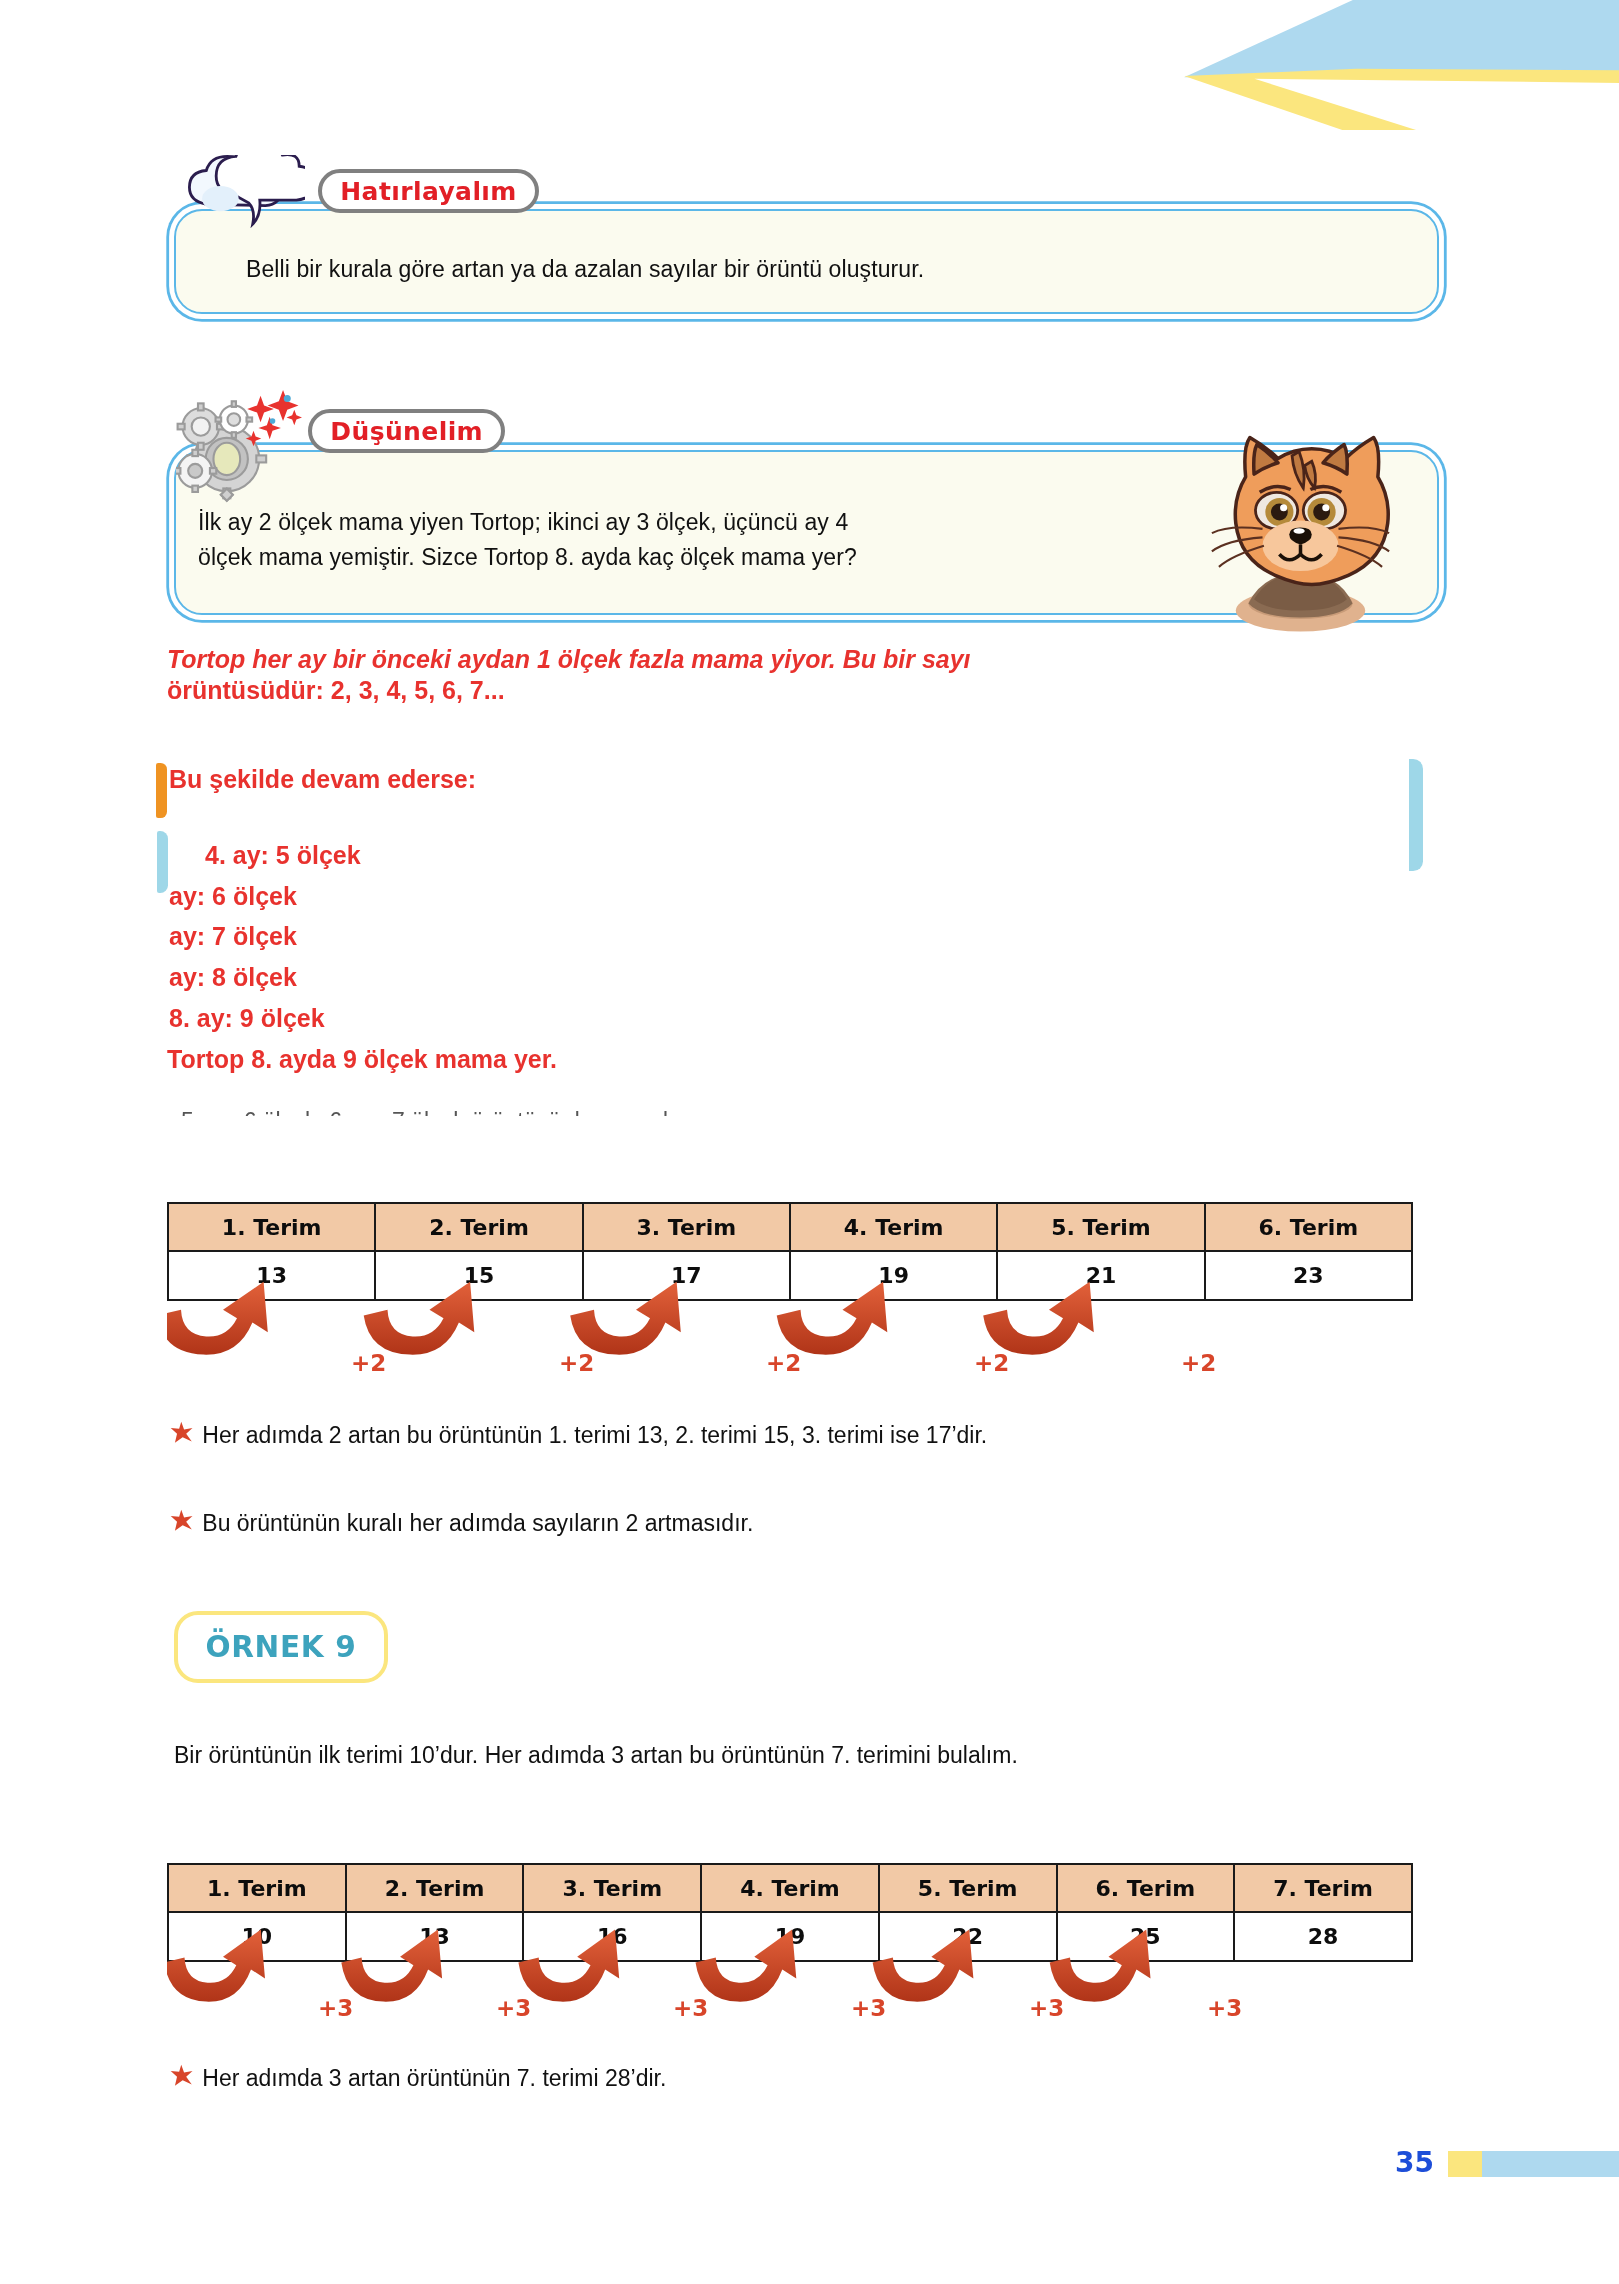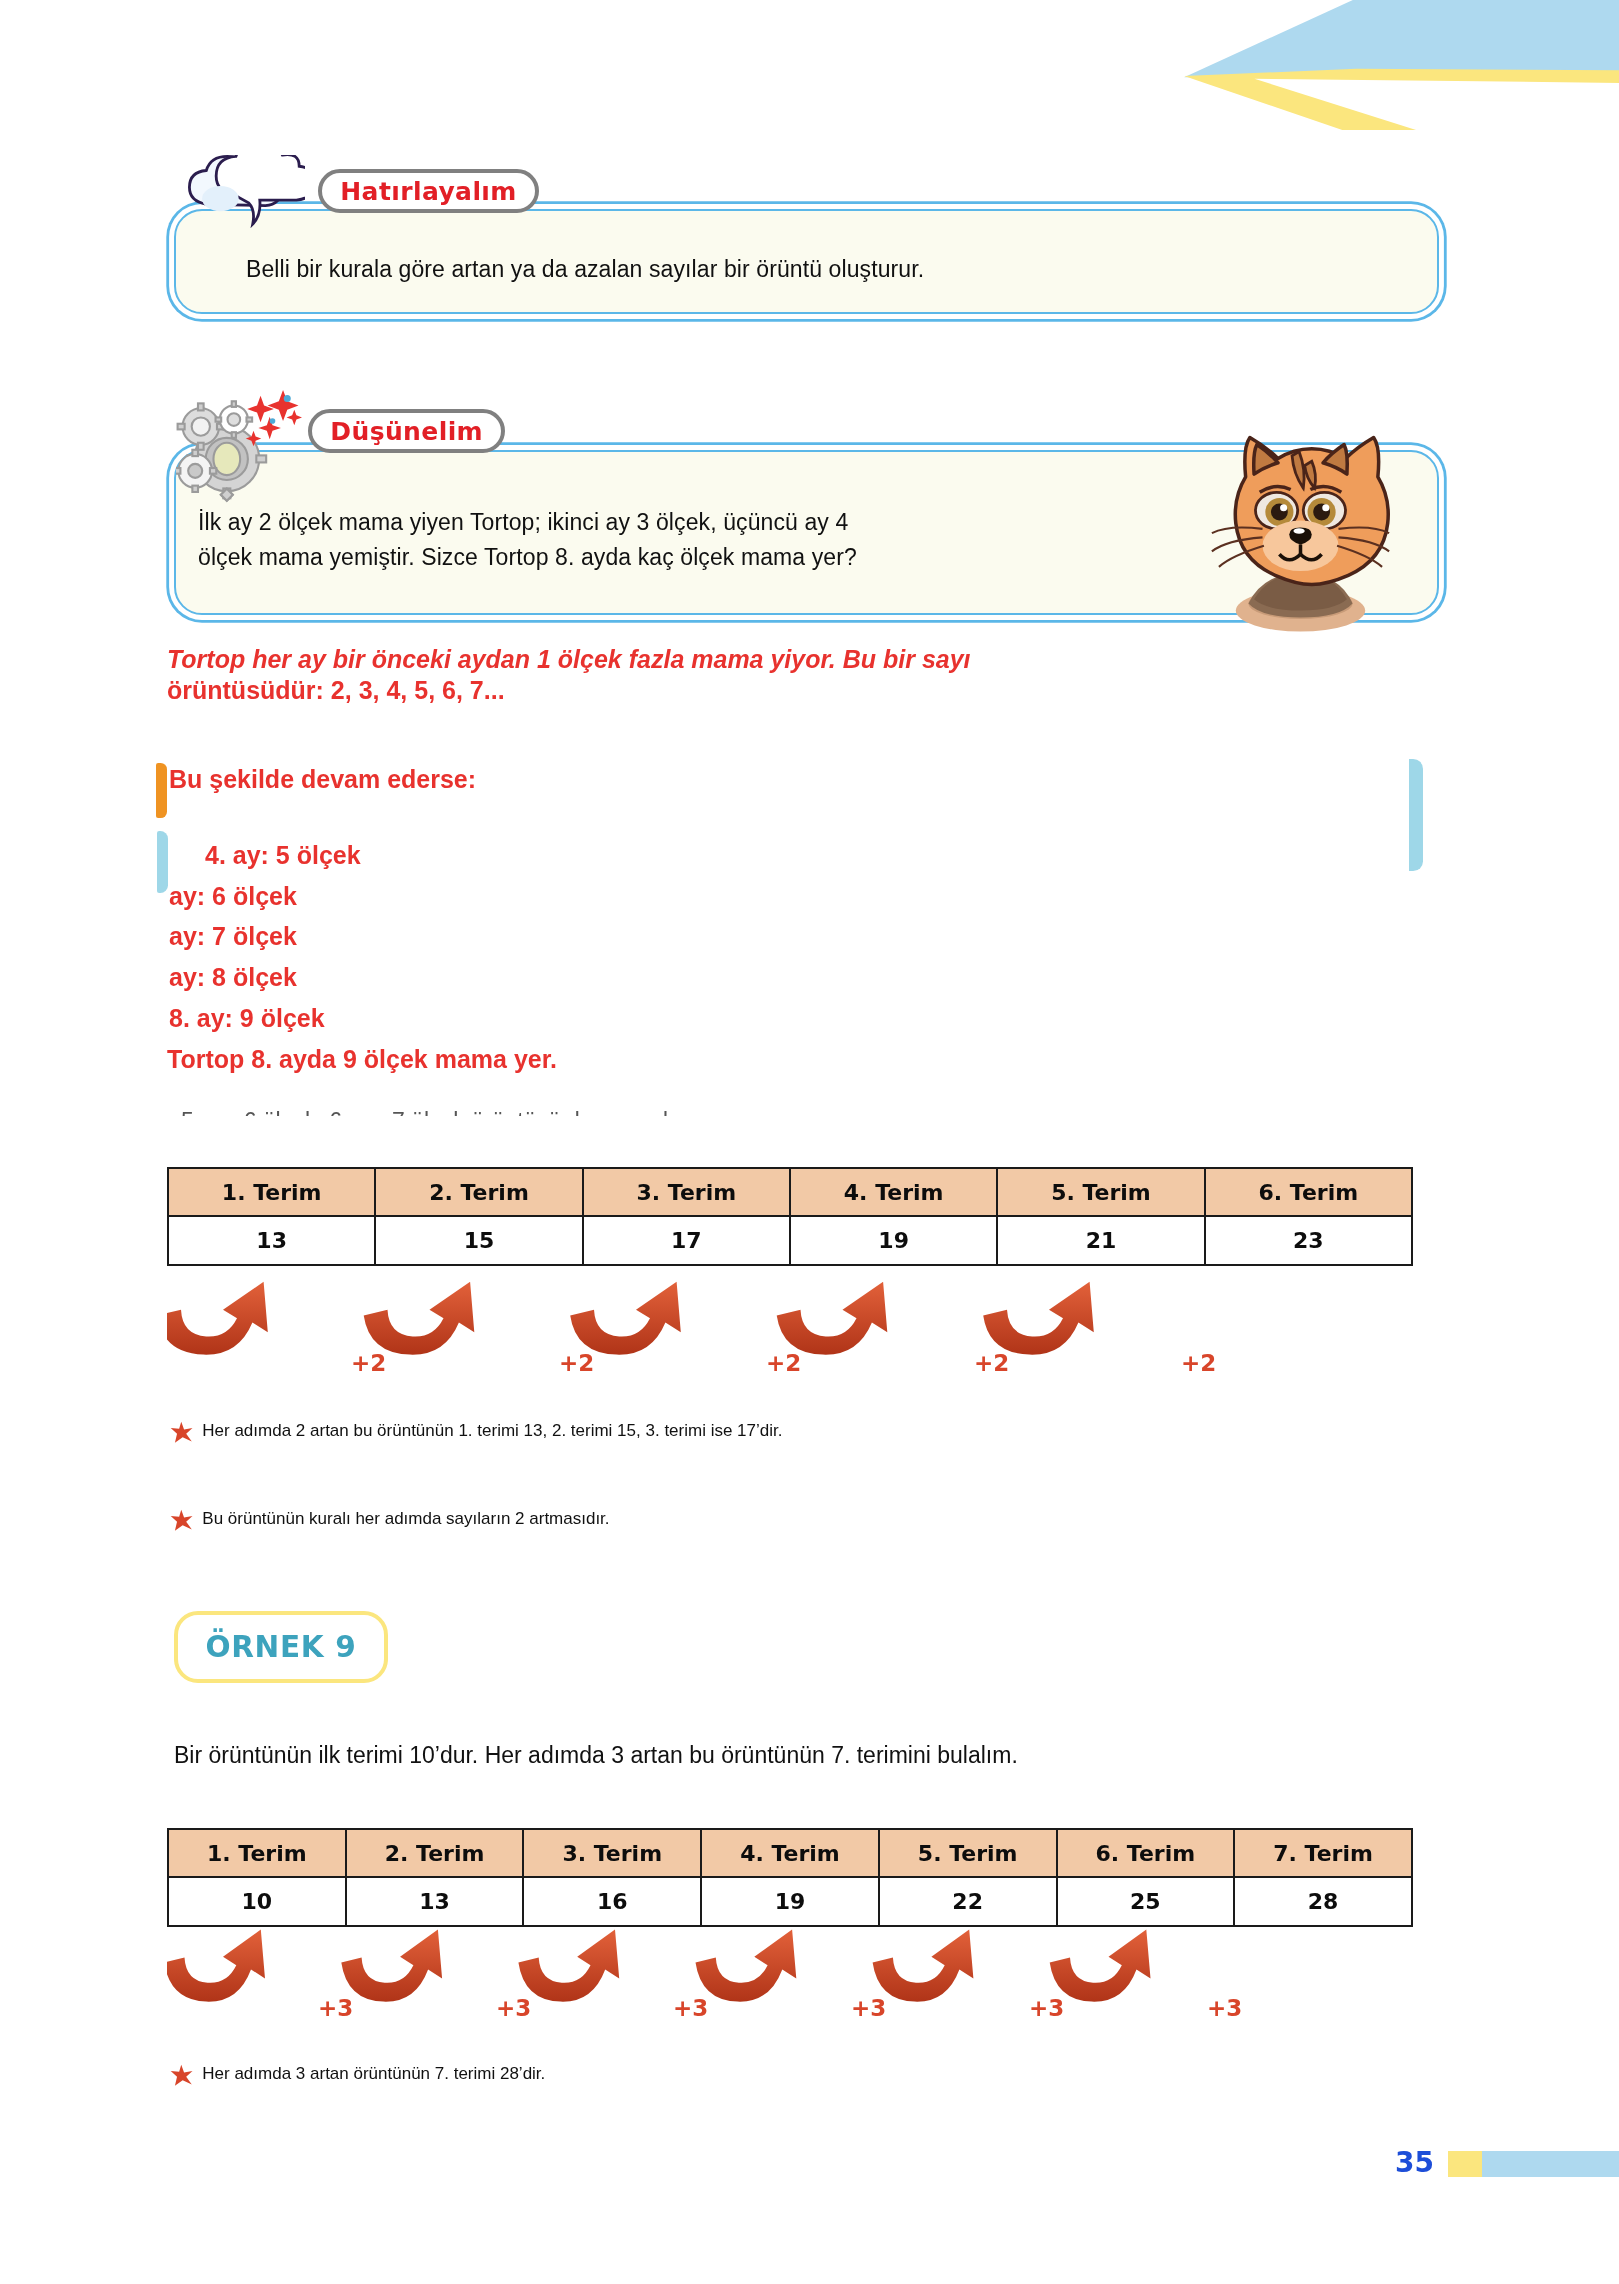--- a/index.html
+++ b/index.html
@@ -80,20 +80,21 @@
   .marker-blue-right {
     position: absolute; width: 14px; height: 112px;
     background: #9ed7e8; border-radius: 0 9.8px 9.8px 0; z-index: 4;
   }
 
   
   .pattern-table {
     position: absolute;
     border-collapse: collapse;
     table-layout: fixed;
+    margin-top: 35px;
   }
   .pattern-table td {
     border: 2.1px solid #1a1a1a;
     text-align: center;
     font-family: "DejaVu Sans", sans-serif;
     font-weight: bold;
     color: #0d0d0d;
   }
   .pattern-table tr.head td {
     background: #f2c9a6;
@@ -113,21 +114,21 @@
     font-weight: bold;
     font-family: "DejaVu Sans", sans-serif;
     font-size: 23px;
     z-index: 13;
   }
 
   
   .bullet { position: absolute; display: flex; align-items: flex-start; gap: 9.8px; }
   .bullet .star { flex: 0 0 auto; margin-top: 1.4px; }
   .bullet .btext {
-    font-size: 17px; color: #111; line-height: 1.35; white-space: nowrap;
+    font-size: 23px; color: #111; line-height: 1.35; white-space: nowrap;
   }
 
   
   .ornek-badge {
     position: absolute;
     width: 214px; height: 72px;
     background: #ffffff;
     border: 4.2px solid #fbe67e;
     border-radius: 24px;
     display: flex; align-items: center; justify-content: center;

